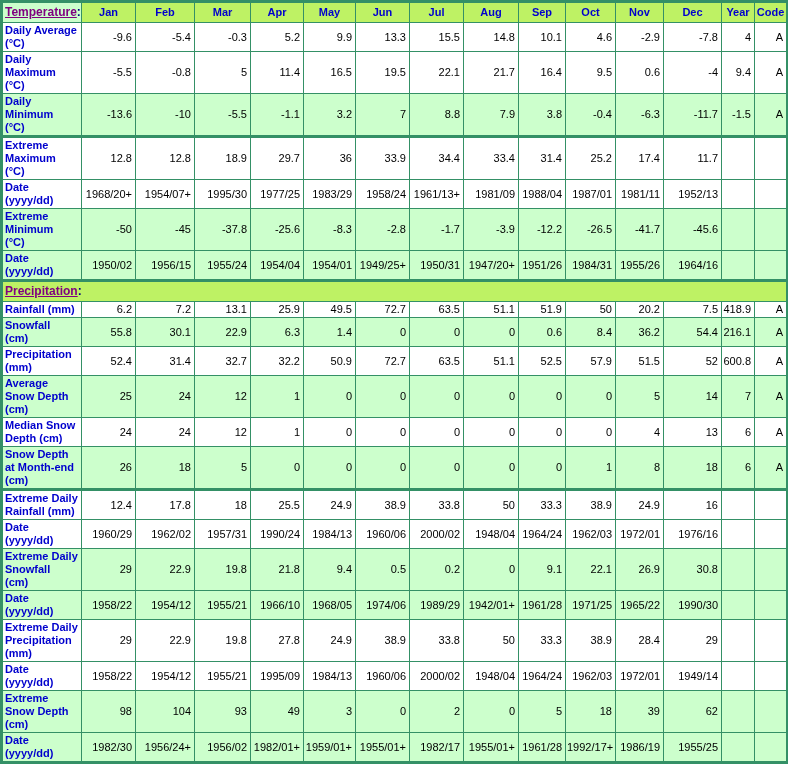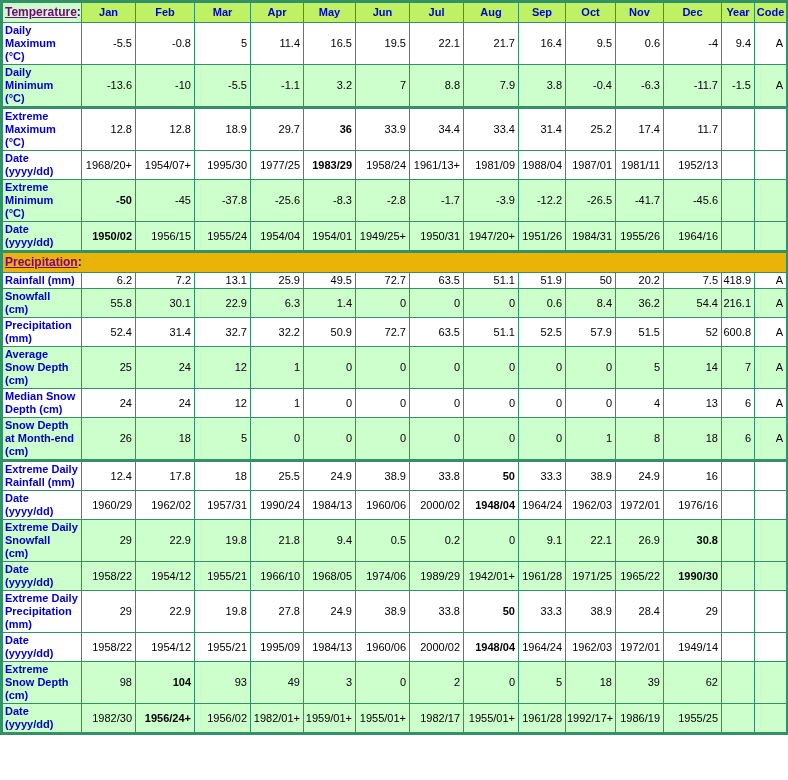--- a/index.html
+++ b/index.html
@@ -44,25 +44,25 @@
     text-align: left;
     white-space: pre-line;
     padding: 1px 1px 1px 2px;
   }
   td.data-cell {
     color: #000000;
     text-align: right;
     white-space: nowrap;
     padding: 1px 3px 1px 1px;
   }
-  td.data-cell.bold { font-weight: bold; }
+  td.data-cell.bold { font-weight: normal; }
   tr.bg-white td { background: #ffffff; }
   tr.bg-green td { background: #ccffcc; }
   tr.section-row td {
-    background: #eab308;
+    background: #bef264;
     text-align: left;
     padding: 3px 2px;
     white-space: nowrap;
   }
   tr.thick td, tr.thick th {
     border-bottom-width: 3px;
   }
   .section-title {
     color: #800080;
     font-weight: bold;
@@ -110,20 +110,38 @@
           <th class="month-head">Jul</th>
           <th class="month-head">Aug</th>
           <th class="month-head">Sep</th>
           <th class="month-head">Oct</th>
           <th class="month-head">Nov</th>
           <th class="month-head">Dec</th>
           <th class="month-head">Year</th>
           <th class="month-head">Code</th>
         </tr>
         <tr class="bg-white">
+          <td class="row-label">Daily Average
+(°C)</td>
+          <td class="data-cell">-9.6</td>
+          <td class="data-cell">-5.4</td>
+          <td class="data-cell">-0.3</td>
+          <td class="data-cell">5.2</td>
+          <td class="data-cell">9.9</td>
+          <td class="data-cell">13.3</td>
+          <td class="data-cell">15.5</td>
+          <td class="data-cell">14.8</td>
+          <td class="data-cell">10.1</td>
+          <td class="data-cell">4.6</td>
+          <td class="data-cell">-2.9</td>
+          <td class="data-cell">-7.8</td>
+          <td class="data-cell">4</td>
+          <td class="data-cell">A</td>
+        </tr>
+        <tr class="bg-white">
           <td class="row-label">Daily
 Maximum
 (°C)</td>
           <td class="data-cell">-5.5</td>
           <td class="data-cell">-0.8</td>
           <td class="data-cell">5</td>
           <td class="data-cell">11.4</td>
           <td class="data-cell">16.5</td>
           <td class="data-cell">19.5</td>
           <td class="data-cell">22.1</td>

